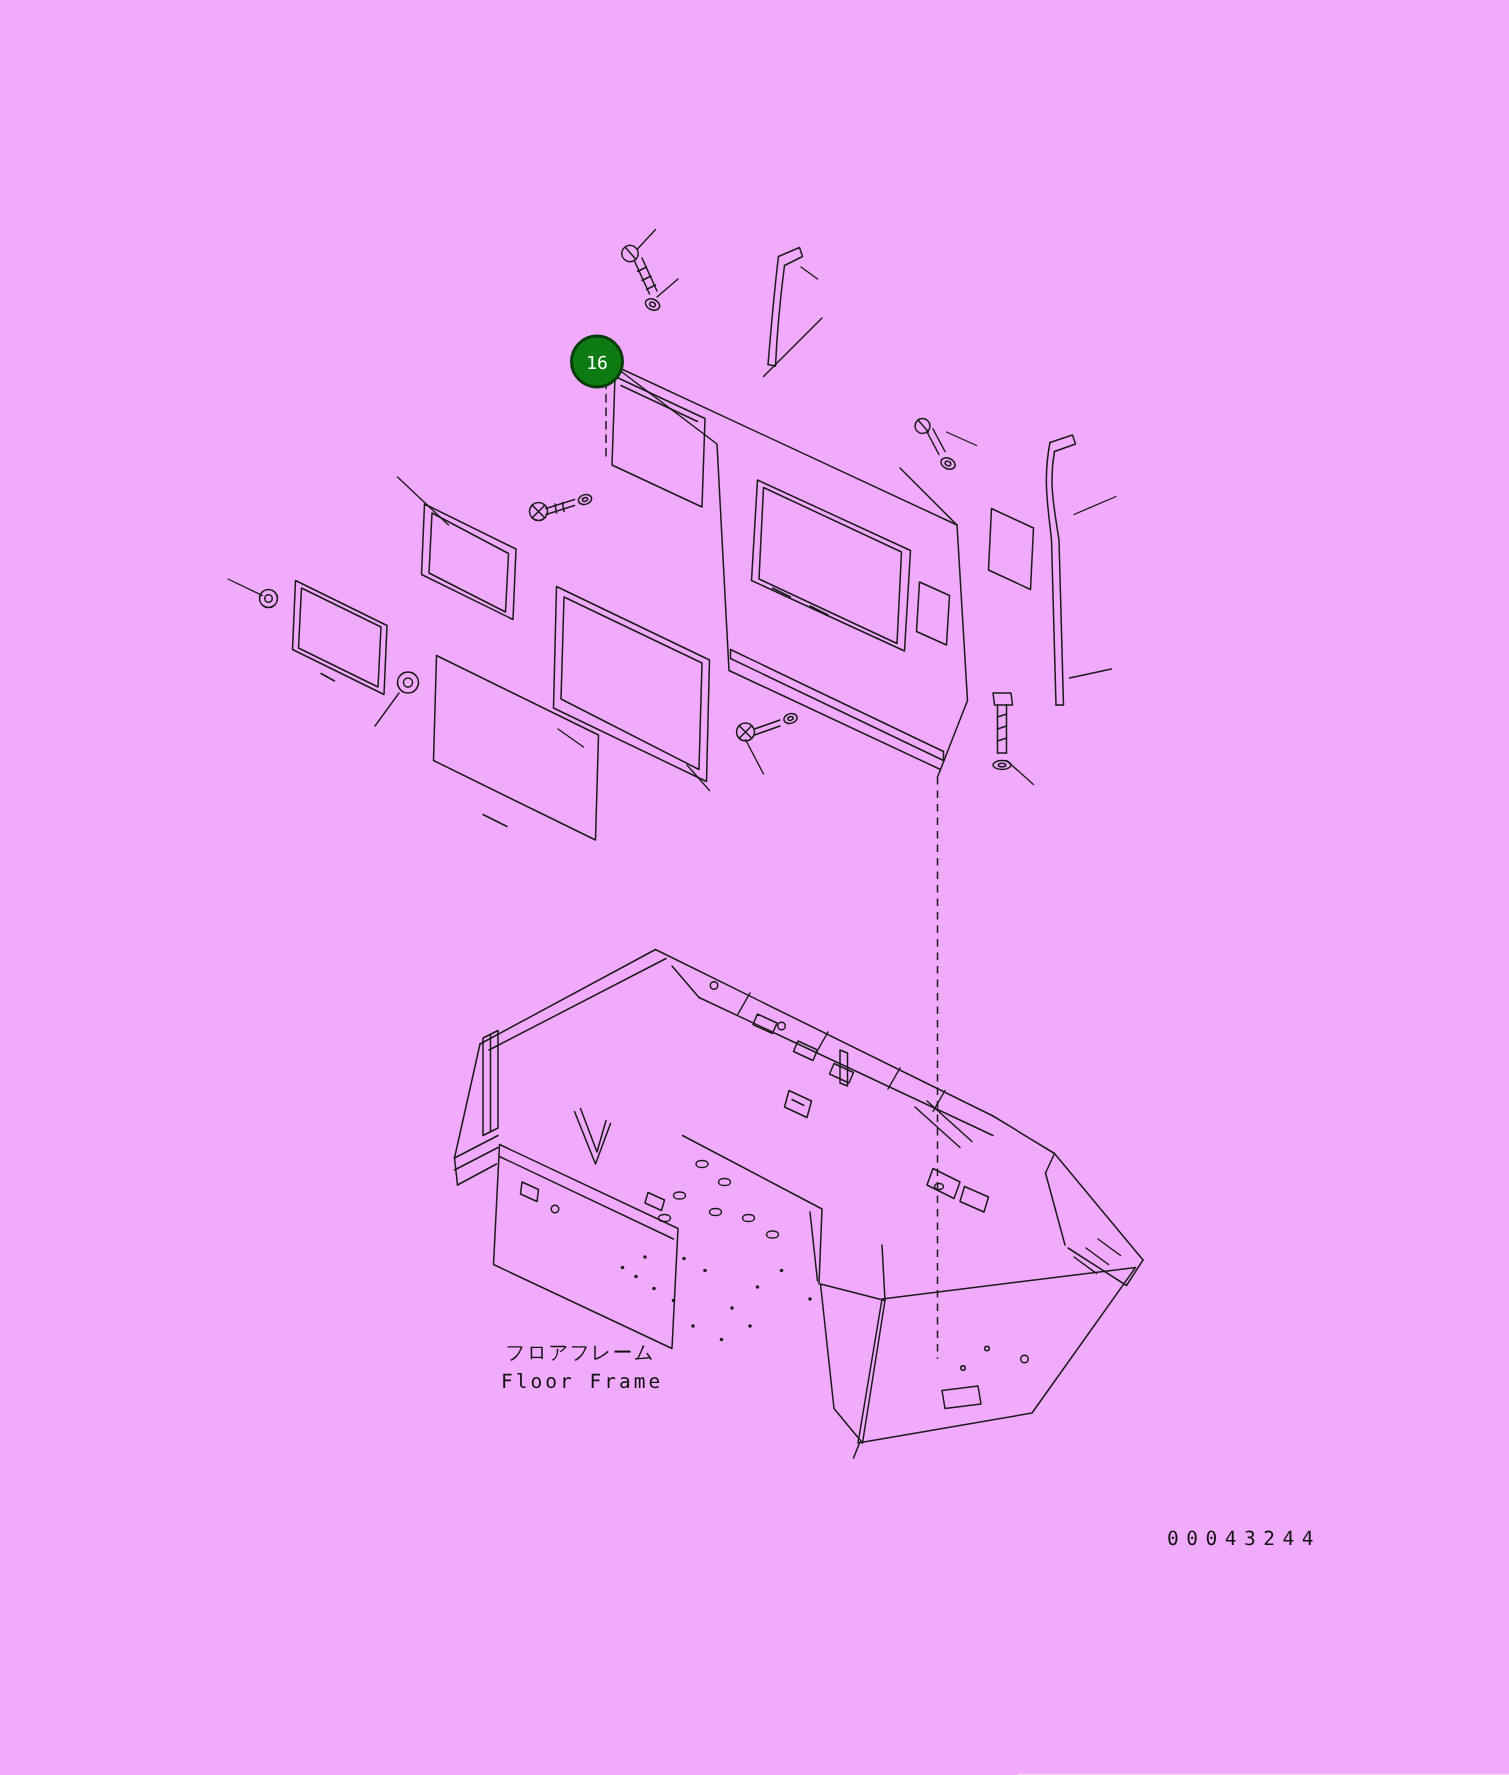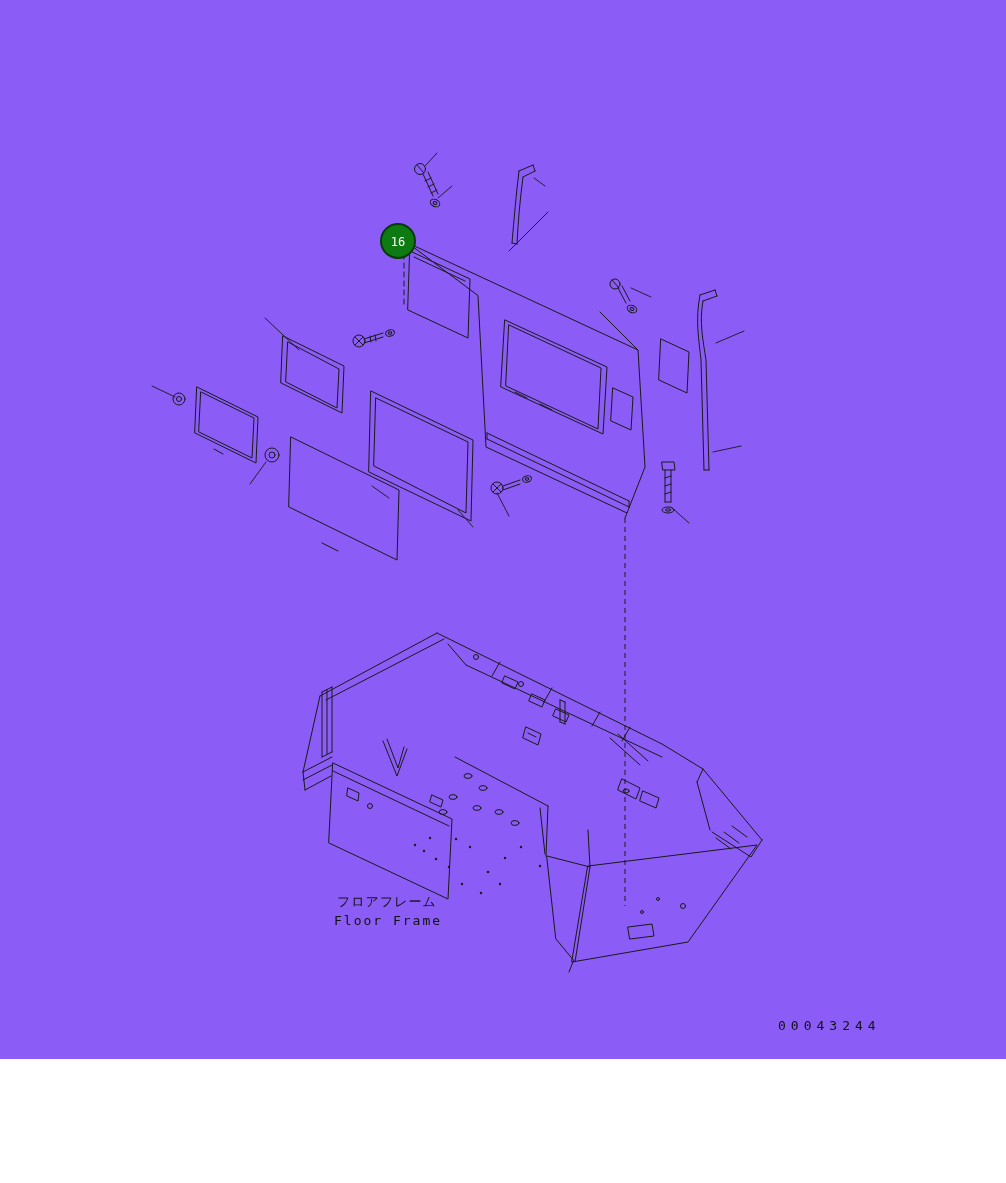--- a/index.html
+++ b/index.html
@@ -3,22 +3,22 @@
 <meta charset="utf-8">
 <style>
   html, body {
     margin: 0;
     padding: 0;
     background: #ffffff;
   }
   .canvas {
     position: relative;
     width: 1006px;
-    height: 1059px;
-    background: #8b5cf6;
+    height: 1183px;
+    background: #f0abfc;
     overflow: hidden;
     font-family: "DejaVu Sans Mono", monospace;
   }
   svg { display: block; }
   .ln  { fill: none; stroke: #1a1a1a; stroke-width: 1; stroke-linecap: round; stroke-linejoin: round; }
   .ld  { fill: none; stroke: #1a1a1a; stroke-width: 0.9; stroke-linecap: round; }
   .dash { fill: none; stroke: #1a1a1a; stroke-width: 1; stroke-dasharray: 5 4; }
   .dot { fill: #1a1a1a; stroke: none; }
   .diagram-text {
     fill: #111111;

